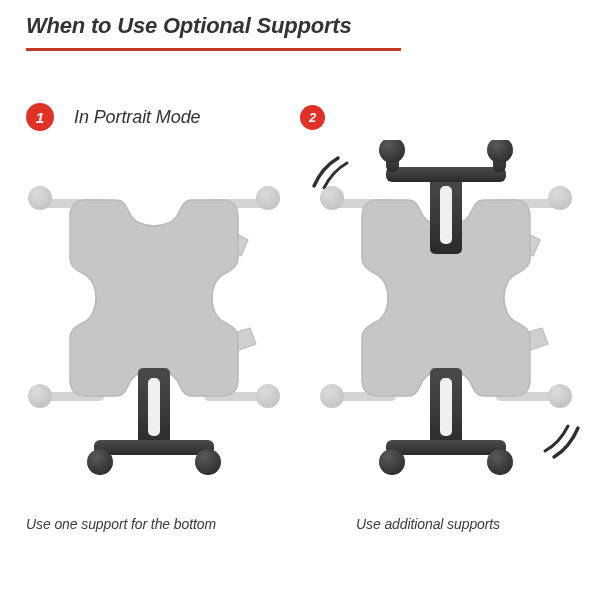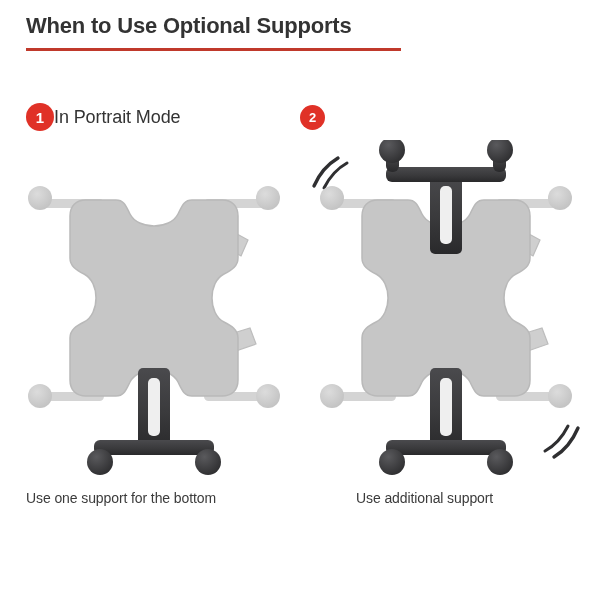--- a/index.html
+++ b/index.html
@@ -13,20 +13,21 @@
     font-family: "Liberation Sans", sans-serif;
     color: #333333;
     overflow: hidden;
     position: relative;
   }
   .page {
     position: relative;
     width: 600px;
     height: 600px;
     box-sizing: border-box;
+    font-style: italic;
   }
 
   
   .header {
     position: absolute;
     left: 26px;
     top: 12px;
     width: 548px;
   }
   .page-title {
@@ -76,40 +77,40 @@
     justify-content: center;
     flex: 0 0 auto;
     line-height: 1;
   }
   .col-head.right .badge {
     width: 25px;
     height: 25px;
     font-size: 13px;
   }
   .col-head-label {
-    margin-left: 0;
+    margin-left: 20px;
     font-size: 18px;
     color: #333333;
     white-space: nowrap;
     letter-spacing: -0.1px;
   }
 
   
   .illus {
     position: absolute;
     top: 140px;
   }
   .illus.left  { left: 8px;   width: 292px; height: 340px; }
   .illus.right { left: 300px; width: 292px; height: 340px; }
   .illus svg { display: block; width: 100%; height: 100%; }
 
   
   .captions {
     position: absolute;
-    top: 490px;
+    top: 516px;
     left: 0;
     width: 600px;
     height: 24px;
   }
   .caption {
     position: absolute;
     top: 0;
     font-size: 14px;
     color: #3b3b3b;
     white-space: nowrap;
@@ -296,16 +297,16 @@
 
       <g fill="none" stroke="#2f2f31" stroke-linecap="round">
         <path d="M278 288 C272 302 264 311 254 317" stroke-width="3.4"></path>
         <path d="M268 286 C262 298 254 306 245 311" stroke-width="3"></path>
       </g>
     </svg>
   </div>
 
   <div class="captions">
     <div class="caption left">Use one support for the bottom</div>
-    <div class="caption right">Use additional support</div>
+    <div class="caption right">Use additional supports</div>
   </div>
 
 </div>
 
 </body></html>

